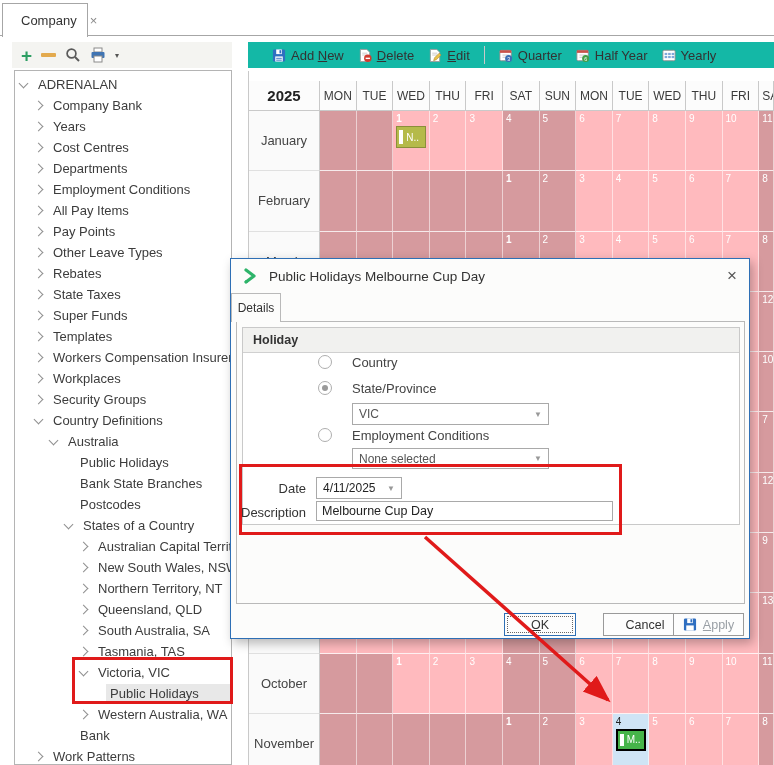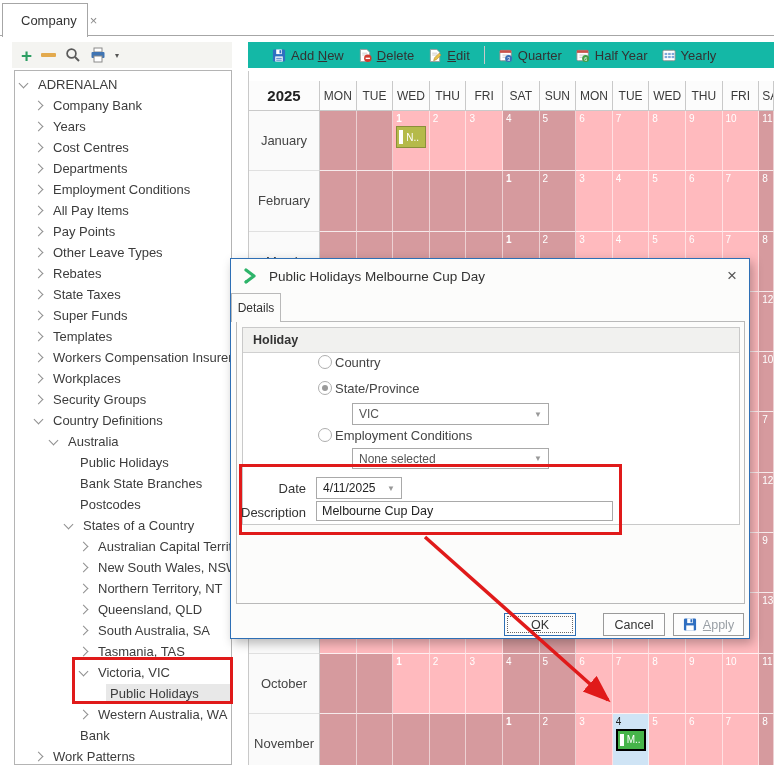--- a/index.html
+++ b/index.html
@@ -59,21 +59,21 @@
   .dtitle { position:absolute; left:0; top:0; right:0; height:34px; display:flex; align-items:center;
             padding:0 12px; gap:10px; color:#333; font-size:13.5px; }
   .dtitle .x { margin-left:auto; font-size:17px; color:#555; }
   .dtab { position:absolute; left:0; top:34px; width:50px; height:29px; background:#fcfcfb;
           border:1px solid #b9b9b9; border-bottom:none; z-index:2; display:flex; align-items:center;
           justify-content:center; font-size:12px; color:#333; }
   .dpanel { position:absolute; left:5px; top:62px; width:509px; height:283px; border:1px solid #b9b9b9; background:#fcfcfb; }
   .groupbox { position:absolute; left:11px; top:68px; width:498px; height:198px; border:1px solid #c9c9c9; background:#fff; }
   .ghead { height:25px; background:#f1f1ef; border-bottom:1px solid #d0d0d0; font-weight:bold; font-size:12.5px;
            color:#333; line-height:25px; padding-left:10px; }
-  .rrow { position:absolute; left:87px; height:16px; display:flex; align-items:center; gap:3px; color:#444;text-align:center; }
+  .rrow { position:absolute; left:87px; height:16px; display:flex; align-items:center; gap:20px; color:#444;text-align:center; }
   .radio { position:relative; width:14px; height:14px; border:1px solid #aeaeae; border-radius:50%; background:#fff; flex:none; }
   .radio.checked::after { content:''; position:absolute; left:3px; top:3px; right:3px; bottom:3px; background:#9a9a9a; border-radius:50%; }
   .combo { position:absolute; border:1px solid #a9a9a9; background:#fff; display:flex; align-items:center;
            padding:0 6px; font-size:12px; color:#555;text-align:center; }
   .combo .caret { margin-left:auto; color:#999; font-size:8px; }
   .flabel { position:absolute; left:10px; width:65px; text-align:right; color:#333; }
   .tinput { position:absolute; border:1px solid #a9a9a9; background:#fff; display:flex; align-items:center;
             padding:0 5px; font-size:12.5px; color:#222; }
   .dbtn { position:absolute; top:354px; height:23px; background:#fdfdfd; border:1px solid #9a9a9a;
           display:flex; align-items:center; justify-content:center; gap:6px; font-size:12.5px; color:#333; }
@@ -773,21 +773,21 @@
       <span class="caret">▼</span>
     </div>
     <div class="flabel" style="top:246px;">Description</div>
     <div class="tinput" style="left:85px; top:242px; width:297px; height:20px;">
       <span>Melbourne Cup Day</span>
     </div>
 
     <div class="dbtn ok" style="left:273px; width:72px;">
       <span><u>O</u>K</span>
     </div>
-    <div class="dbtn" style="left:372px; width:62px;">
+    <div class="dbtn" style="left:372px; width:84px;">
       <span>Cancel</span>
     </div>
     <div class="dbtn apply" style="left:442px; width:71px;">
       <svg class="icon14" viewBox="0 0 15 15">
         <rect x="1" y="1" width="13" height="13" rx="1.5" fill="#2f6fc1"></rect>
         <rect x="4.5" y="1" width="6" height="5" fill="#fff"></rect>
         <rect x="8" y="1.8" width="1.8" height="3.4" fill="#2f6fc1"></rect>
         <rect x="3.5" y="8.5" width="8" height="5.5" fill="#fff"></rect>
       </svg>
       <span><u>A</u>pply</span>

